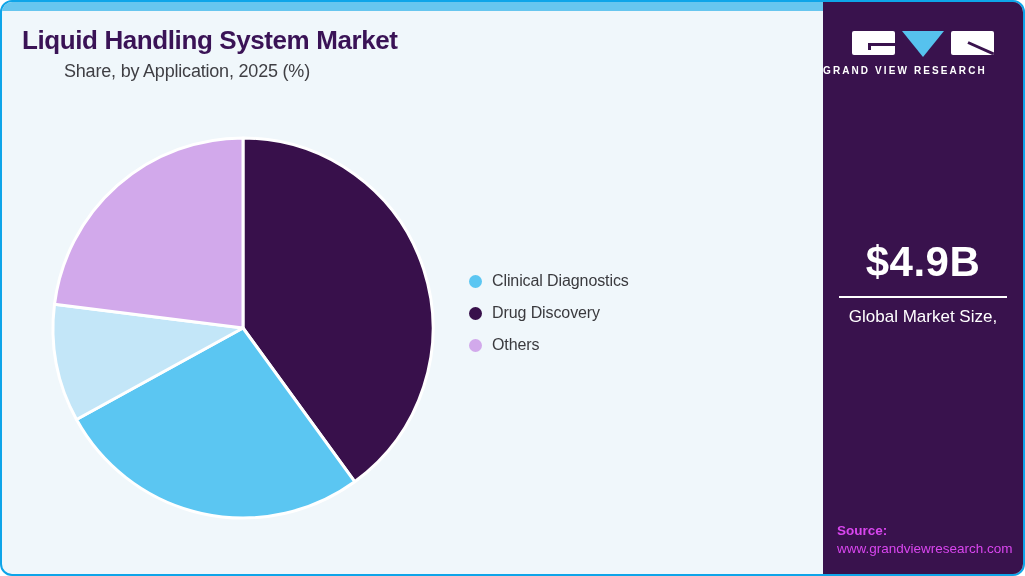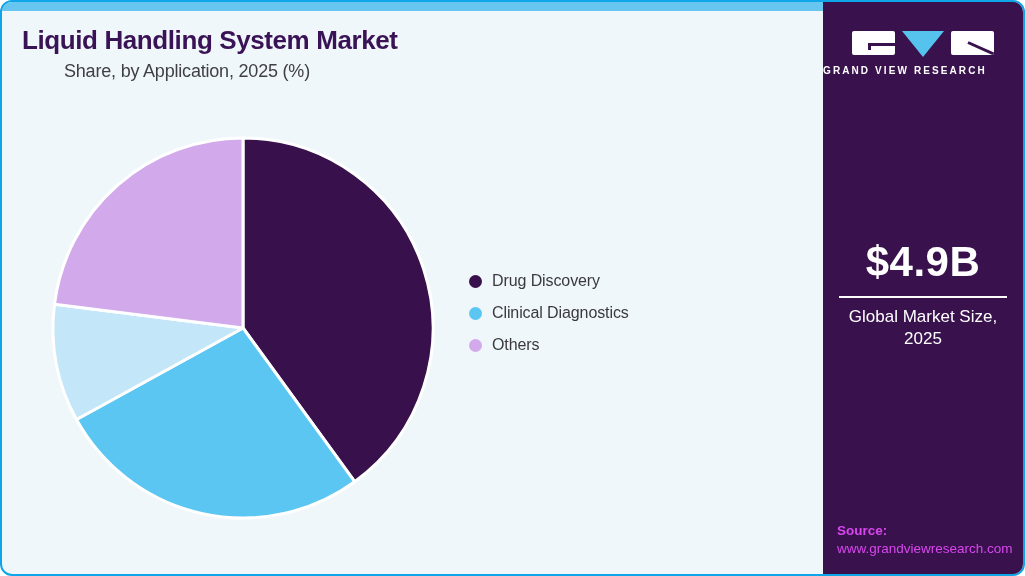--- a/index.html
+++ b/index.html
@@ -74,26 +74,26 @@
     <svg id="pie-svg" width="400" height="400" viewBox="0 0 400 400">
         <path d="M 200 200 L 200.00 10.00 A 190 190 0 0 1 311.68 353.71 Z" fill="#38104b" stroke="#ffffff" stroke-width="3" stroke-linejoin="round"></path>
         <path d="M 200 200 L 311.68 353.71 A 190 190 0 0 1 33.50 291.53 Z" fill="#5bc6f2" stroke="#ffffff" stroke-width="3" stroke-linejoin="round"></path>
         <path d="M 200 200 L 33.50 291.53 A 190 190 0 0 1 11.50 176.19 Z" fill="#c3e6f8" stroke="#ffffff" stroke-width="3" stroke-linejoin="round"></path>
         <path d="M 200 200 L 11.50 176.19 A 190 190 0 0 1 200.00 10.00 Z" fill="#d2a9eb" stroke="#ffffff" stroke-width="3" stroke-linejoin="round"></path>
       </svg>
   </div>
 
   <div class="legend">
     <div class="legend-row">
+      <span class="legend-dot" style="background: rgb(91, 198, 242);"></span>
+      <span class="legend-label">Clinical Diagnostics</span>
+    </div>
+    <div class="legend-row">
       <span class="legend-dot" style="background: rgb(56, 16, 75);"></span>
       <span class="legend-label">Drug Discovery</span>
-    </div>
-    <div class="legend-row">
-      <span class="legend-dot" style="background: rgb(91, 198, 242);"></span>
-      <span class="legend-label">Clinical Diagnostics</span>
     </div>
     <div class="legend-row">
       <span class="legend-dot" style="background: rgb(210, 169, 235);"></span>
       <span class="legend-label">Others</span>
     </div>
   </div>
 
   <div class="sidebar">
     <div class="logo">
       <div class="logo-shapes">
@@ -107,21 +107,20 @@
         </div>
       </div>
       <div class="logo-text">GRAND VIEW RESEARCH</div>
     </div>
 
     <div class="market">
       <div class="market-size">$4.9B</div>
       <div class="market-divider"></div>
       <div class="market-caption">
         <div>Global Market Size,</div>
-        <div>2025</div>
       </div>
     </div>
 
     <div class="source">
       <div class="source-label">Source:</div>
       <div class="source-url">www.grandviewresearch.com</div>
     </div>
   </div>
 </div>
 

